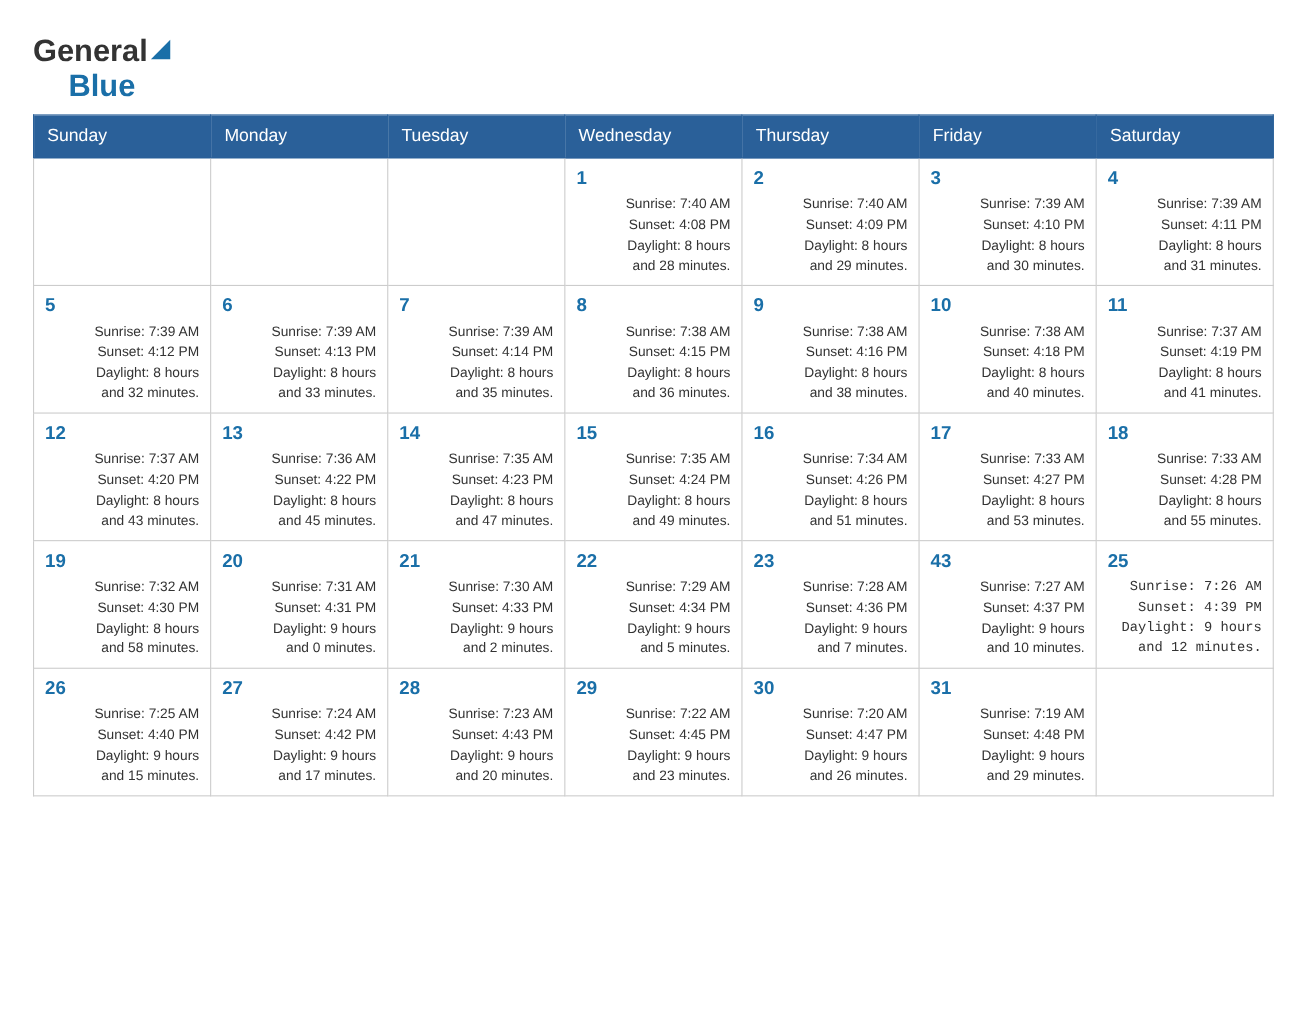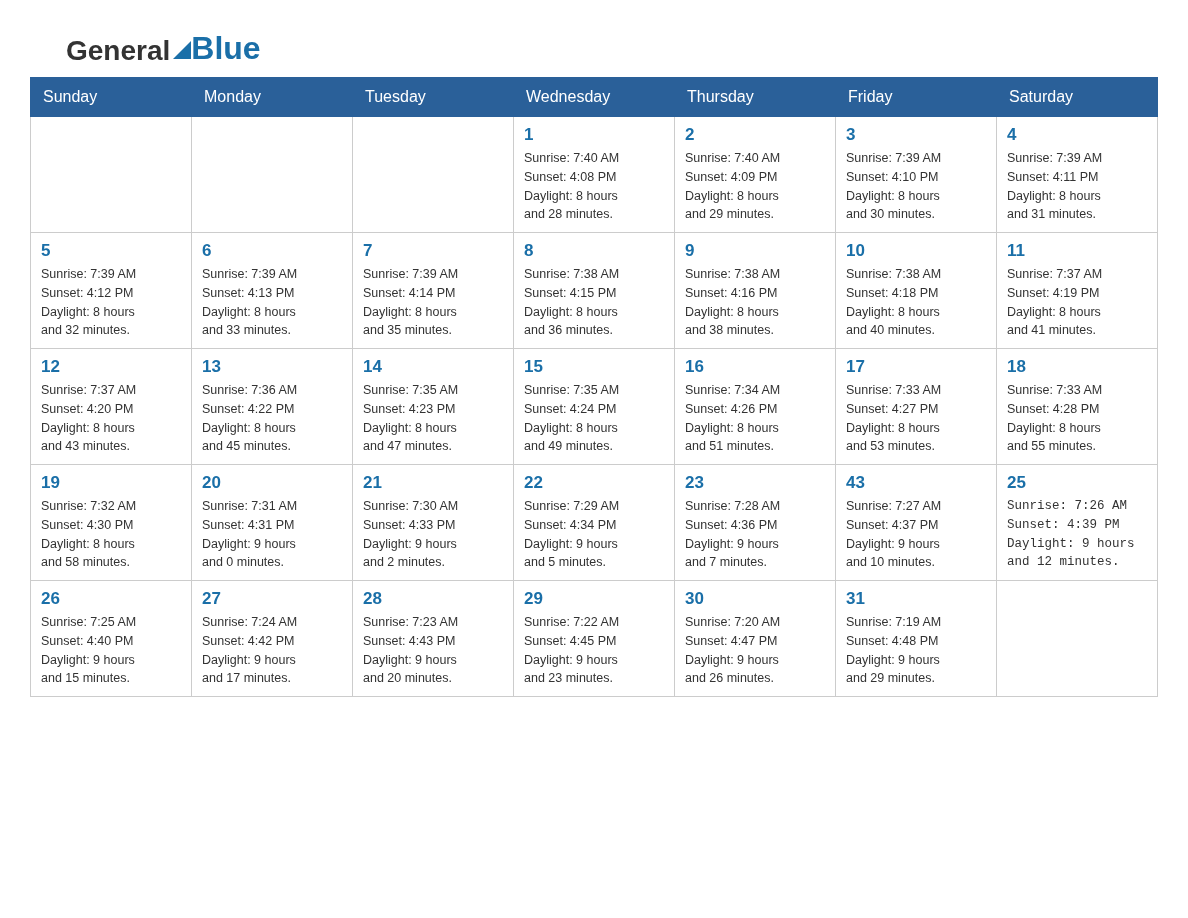--- a/index.html
+++ b/index.html
@@ -11,24 +11,23 @@
       padding: 20px 30px 30px 30px;
     }
     .header-section {
       display: flex;
       justify-content: space-between;
       align-items: flex-start;
       margin-bottom: 10px;
     }
     .logo {
       display: flex;
-      flex-direction: row;
-      align-items: flex-end;
+      flex-direction: column;
+      align-items: center;
       padding-top: 10px;
-      margin-left: 36px;
     }
     .logo-row {
       display: flex;
       align-items: center;
     }
     .title-section {
       text-align: right;
     }
     .calendar-title {
       font-size: 52px;
@@ -66,20 +65,21 @@
       font-size: 17px;
       color: #1a6fa8;
       font-weight: bold;
       display: block;
       margin-bottom: 4px;
     }
     .day-info {
       font-size: 12.5px;
       color: #333;
       line-height: 1.5;
+      text-align: right;
     }
     .empty-cell {
       background: #fff;
     }
     tr td {
       border-top: 2px solid #2a6099;
     }
     tr td:first-child {
       border-left: 1px solid #ccc;
     }
@@ -94,21 +94,21 @@
   <div class="logo">
     <div class="logo-row">
       <span style="font-size:28px;font-weight:bold;color:#333;">General</span>
       <span style="display:inline-block;margin-left:3px;margin-top:2px;">
         <svg width="18" height="18" viewBox="0 0 18 18">
             <polygon points="0,18 18,18 18,0" fill="#1a6fa8"></polygon>
           </svg>
       </span>
     </div>
     <div>
-      <span style="font-size:32px;font-weight:bold;color:#1a6fa8;">Blue</span>
+      <span style="font-size:28px;font-weight:bold;color:#1a6fa8;">Blue</span>
     </div>
   </div>
   <div class="title-section">
     <div class="calendar-title"></div>
     <div class="calendar-subtitle"></div>
   </div>
 </div>
 
 <table class="calendar-table">
   <thead>

